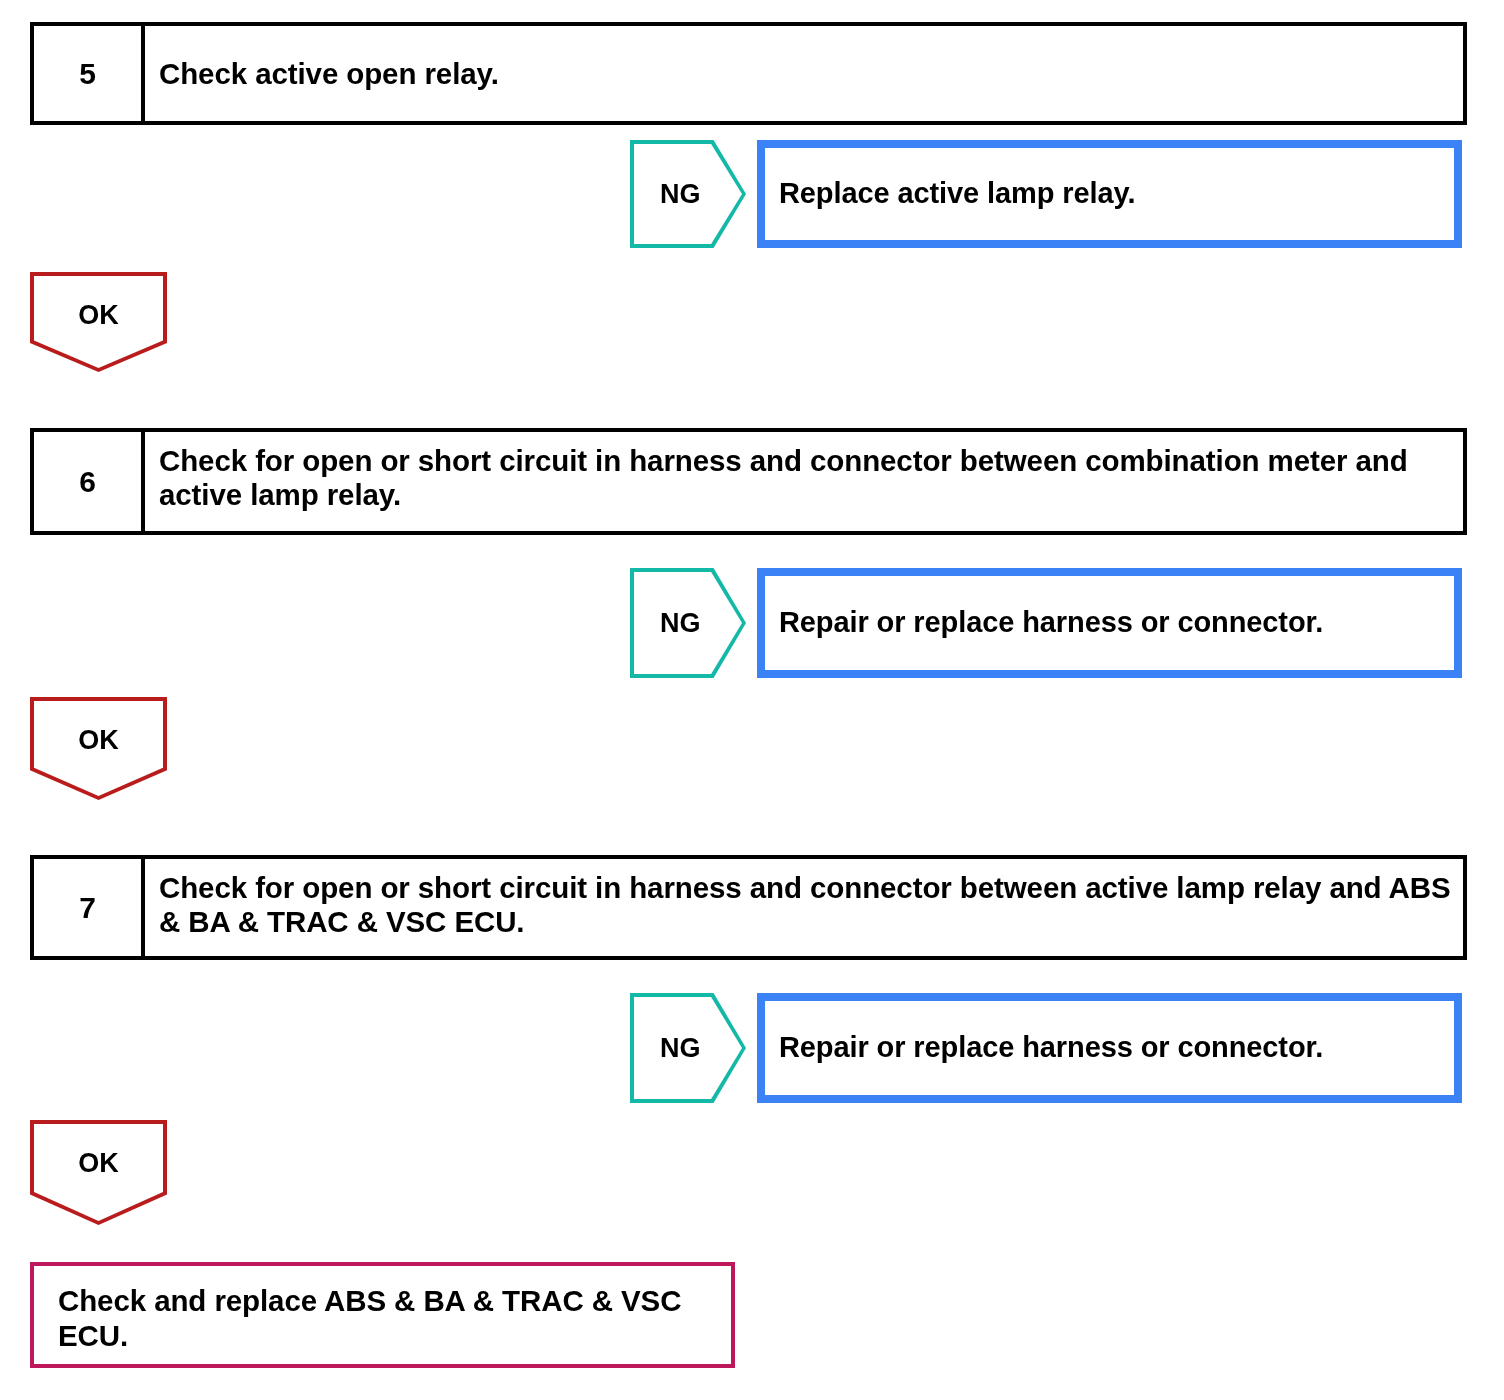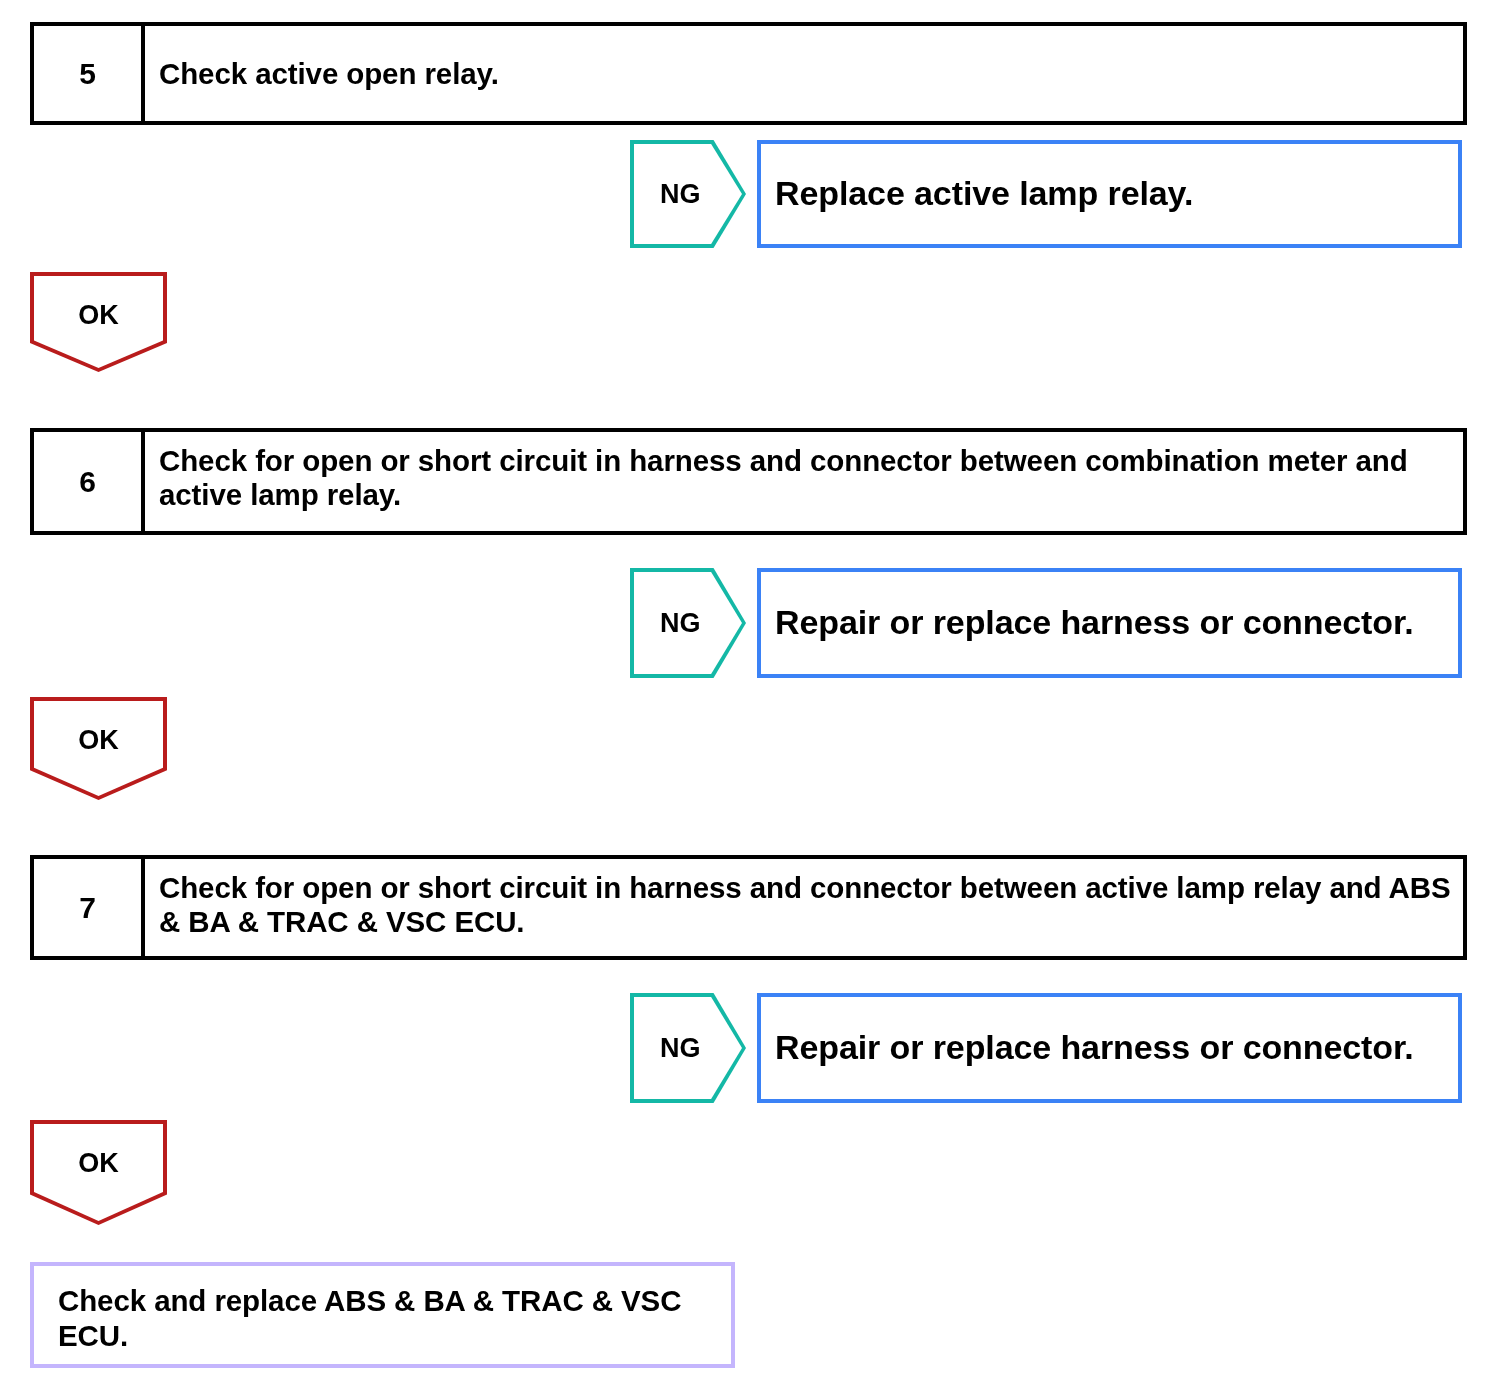--- a/index.html
+++ b/index.html
@@ -84,27 +84,27 @@
     font-size: 27px;
     font-weight: bold;
     padding-left: 30px;
     line-height: 1;
   }
 
   
   .result-box {
     position: absolute;
     box-sizing: border-box;
-    border: 4px solid #3b82f6;
+    border: 8px solid #3b82f6;
     background: #ffffff;
     display: flex;
     align-items: center;
     padding-left: 14px;
     padding-right: 12px;
-    font-size: 34px;
+    font-size: 29px;
     font-weight: bold;
     line-height: 1.15;
     letter-spacing: -0.1px;
   }
 
   
   .ok-shape {
     position: absolute;
     box-sizing: border-box;
     background: #b91c1c;
@@ -130,21 +130,21 @@
     text-align: center;
     font-size: 27px;
     font-weight: bold;
     line-height: 1;
   }
 
   
   .final-box {
     position: absolute;
     box-sizing: border-box;
-    border: 4px solid #c4b5fd;
+    border: 4px solid #be185d;
     background: #ffffff;
     display: flex;
     align-items: flex-start;
     padding: 18px 12px 0 24px;
     font-size: 29.5px;
     font-weight: bold;
     line-height: 1.18;
     letter-spacing: -0.1px;
   }
 </style>

